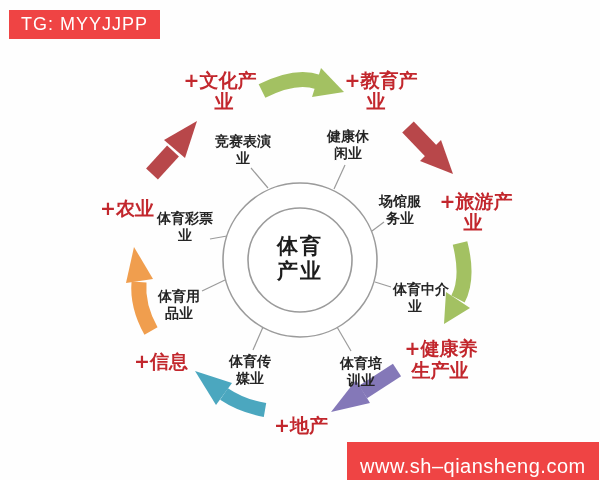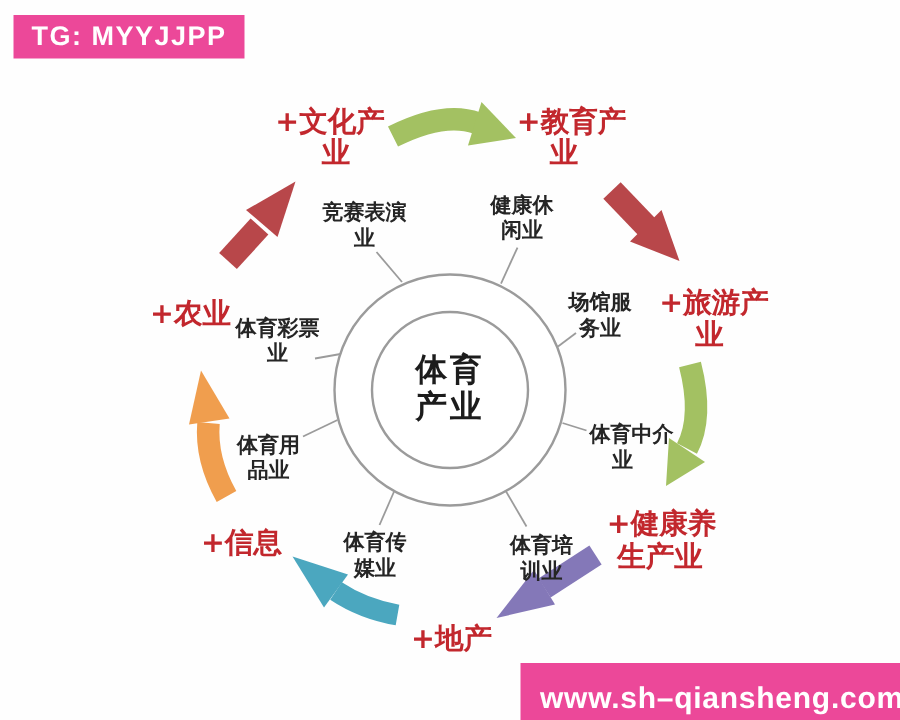--- a/index.html
+++ b/index.html
@@ -2,23 +2,23 @@
 <html><head>
 <meta charset="utf-8">
 <style>
   html,body{margin:0;padding:0;}
   body{width:600px;height:480px;background:#ffffff;overflow:hidden;
        font-family:"DejaVu Sans","Liberation Sans",sans-serif;}
   .stage{position:relative;width:600px;height:480px;background:#fefefe;}
   .stage svg{position:absolute;left:0;top:0;}
 
   
-  .wm{position:absolute;background:#ec4899;color:#ffffff;
+  .wm{position:absolute;background:#ef4444;color:#ffffff;
       display:flex;align-items:center;white-space:nowrap;
-      font-family:"Liberation Sans",sans-serif;font-weight:bold;}
+      font-family:"Liberation Sans",sans-serif;}
   .wm-top{left:9px;top:10px;height:29px;padding:0 12px;font-size:18px;letter-spacing:1px;}
   .wm-bottom{left:347px;top:442px;height:49px;padding:0 13px;font-size:20px;letter-spacing:.5px;}
 
   
   text{text-anchor:middle;font-family:"DejaVu Sans","Liberation Sans",sans-serif;}
   .hub-text{font-size:21px;font-weight:700;fill:#1c1c1c;letter-spacing:2px;}
   .sub-text{font-size:14px;font-weight:700;fill:#252525;}
   .plus-text{font-size:19px;font-weight:700;}
   .spoke{stroke:#9b9b9b;stroke-width:1.2;}
   .hub-circle{fill:#ffffff;}

